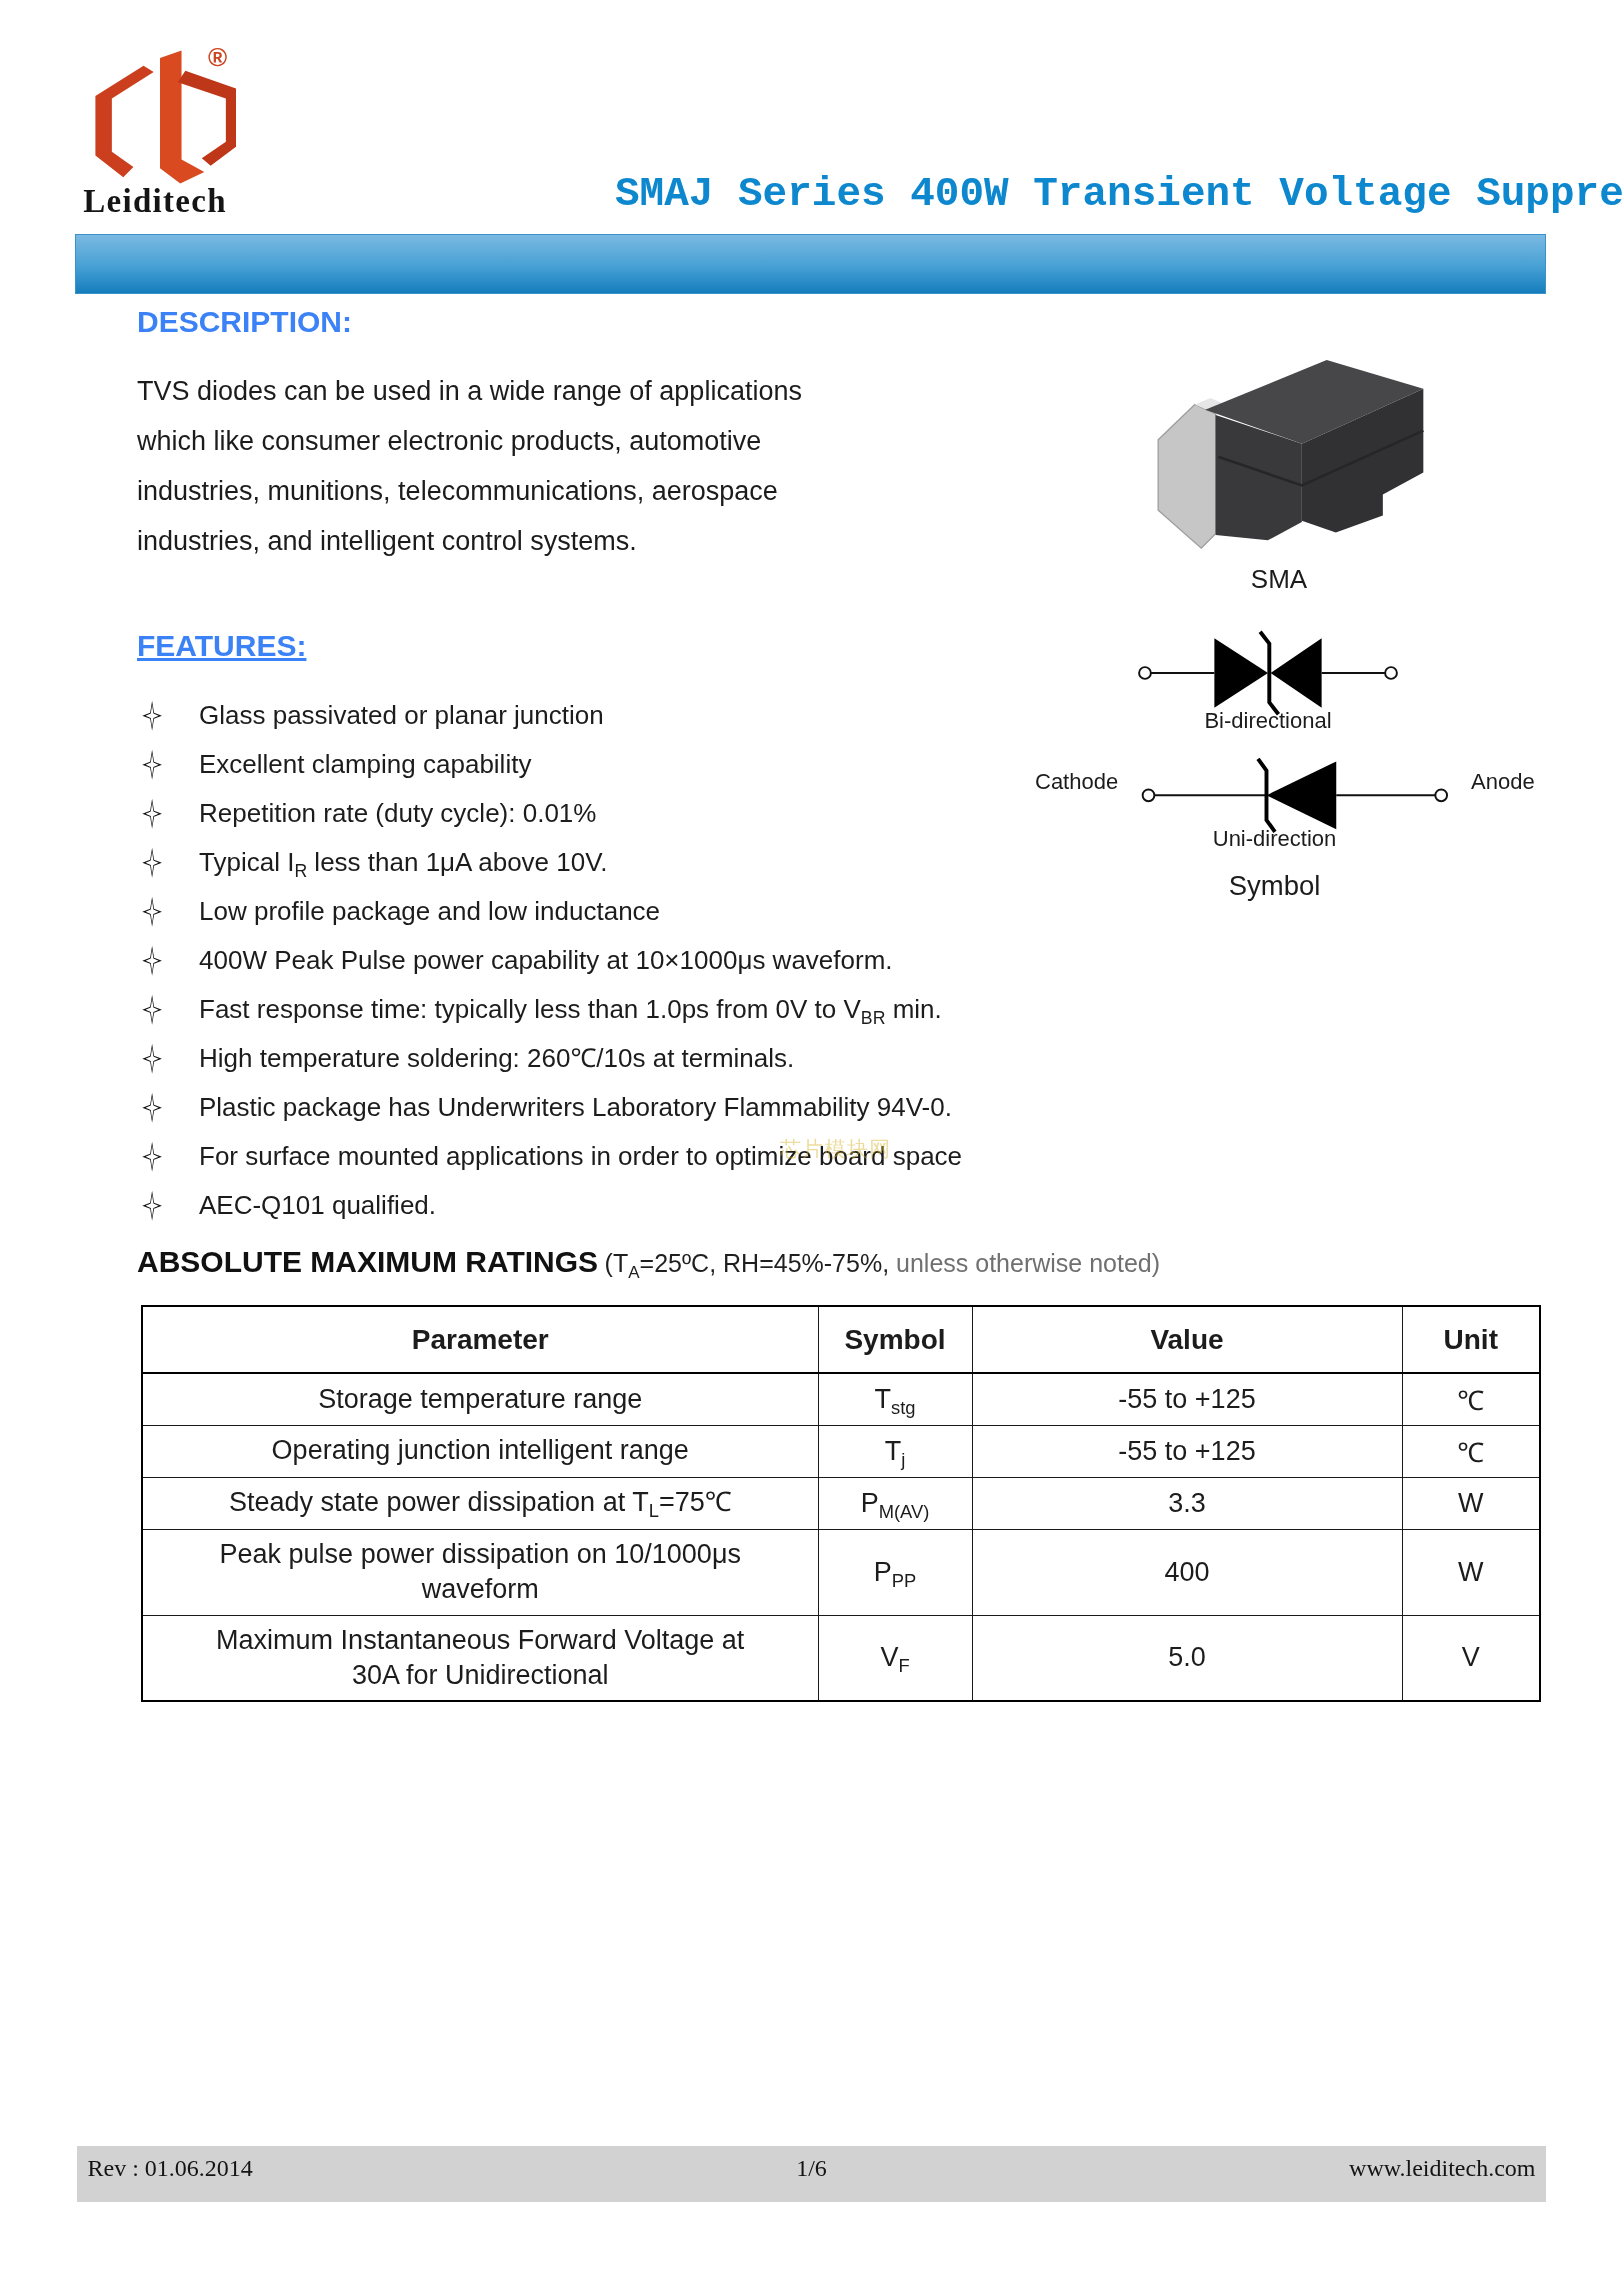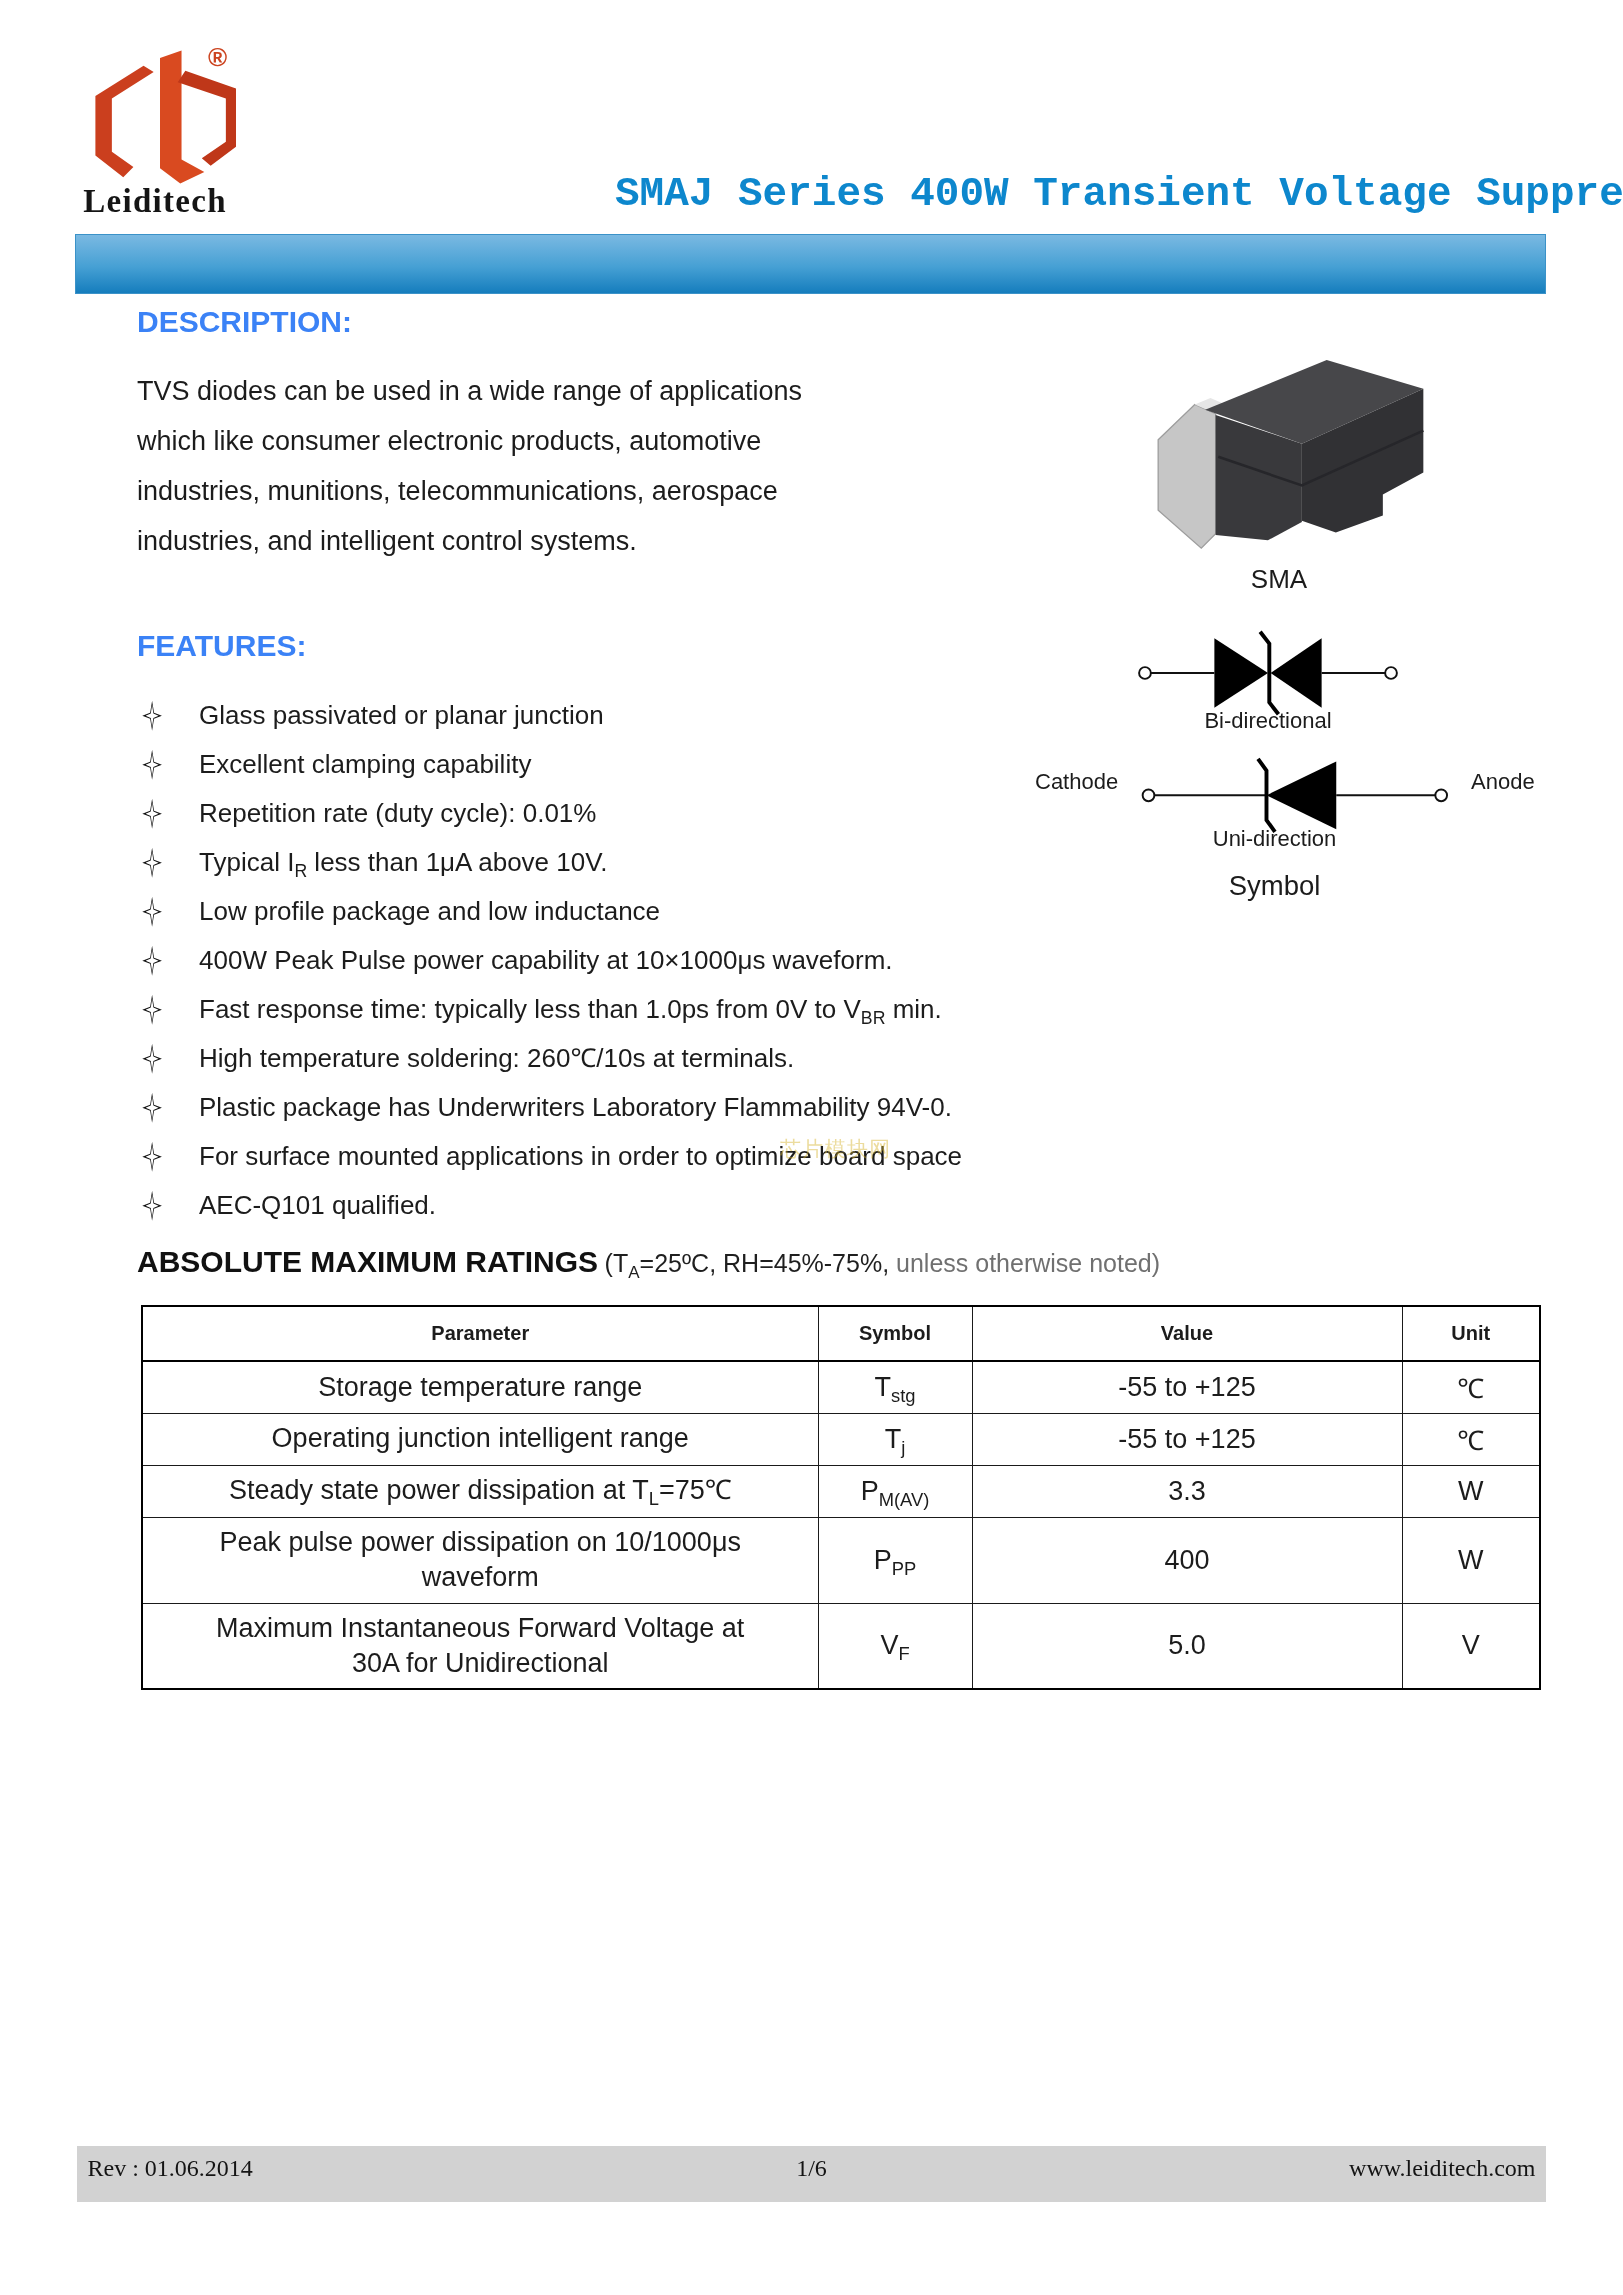--- a/index.html
+++ b/index.html
@@ -22,21 +22,21 @@
   .sec-heading{position:absolute;font-size:30px;font-weight:bold;color:#3b82f6;}
   .desc-heading{left:137px;top:305px;}
   .desc-lines{position:absolute;left:137px;top:366px;width:916px;font-size:27px;}
   .desc-lines .line{height:50px;line-height:50px;white-space:nowrap;}
 
   
   .pkg-svg{position:absolute;left:1132px;top:347px;width:294px;height:209px;}
   .pkg-label{position:absolute;left:1132px;top:564px;width:294px;text-align:center;font-size:26px;}
 
   
-  .features-heading{left:137px;top:629px;}
+  .features-heading{left:137px;top:629px;text-decoration:underline;}
   .features-list{position:absolute;left:141px;top:691px;width:1060px;}
   .feature-item{position:relative;height:49px;line-height:49px;white-space:nowrap;}
   .feature-text{margin-left:58px;font-size:26px;}
   .star{position:absolute;left:1.3px;top:9.8px;width:19.6px;height:30px;}
   .star i{position:absolute;inset:0;background:#151515;
           clip-path:polygon(50% 0%,60% 40%,100% 50%,60% 60%,50% 100%,40% 60%,0% 50%,40% 40%);}
   .star i.inner{inset:3.9px 3.3px;background:#ffffff;}
   sub{font-size:68%;line-height:0;}
 
   
@@ -57,21 +57,21 @@
   .ratings-heading{font-size:30px;font-weight:bold;color:#111;}
   .ratings-cond{font-size:25px;color:#1f1f1f;margin-left:6.5px;}
   .ratings-cond .gray{color:#707070;}
 
   
   .ratings-table-wrap{position:absolute;left:141px;top:1305px;width:1398px;}
   table.ratings{border-collapse:collapse;table-layout:fixed;width:1398px;
                 border:2px solid #000;}
   table.ratings th, table.ratings td{border:1.3px solid #1a1a1a;box-sizing:border-box;
                 padding:0;vertical-align:middle;}
-  table.ratings th{font-size:20px;font-weight:bold;height:55px;text-align:center;
+  table.ratings th{font-size:28px;font-weight:bold;height:67px;text-align:center;
                    border-bottom:2px solid #000;}
   table.ratings td{font-size:27px;text-align:center;}
   td.param{text-align:left;padding-left:17px;padding-right:19.6px;white-space:pre-line;line-height:1.3;margin-left:32px;}
   tr.r-small td{height:52px;}
   tr.r-big td{height:86px;}
   td.unitcell{font-size:27.5px;}
 
   
   .footer-bar{position:absolute;left:77px;top:2146px;width:1469px;height:56px;background:#d2d2d2;
               font-family:"Liberation Serif", serif;font-size:24px;color:#141414;}

